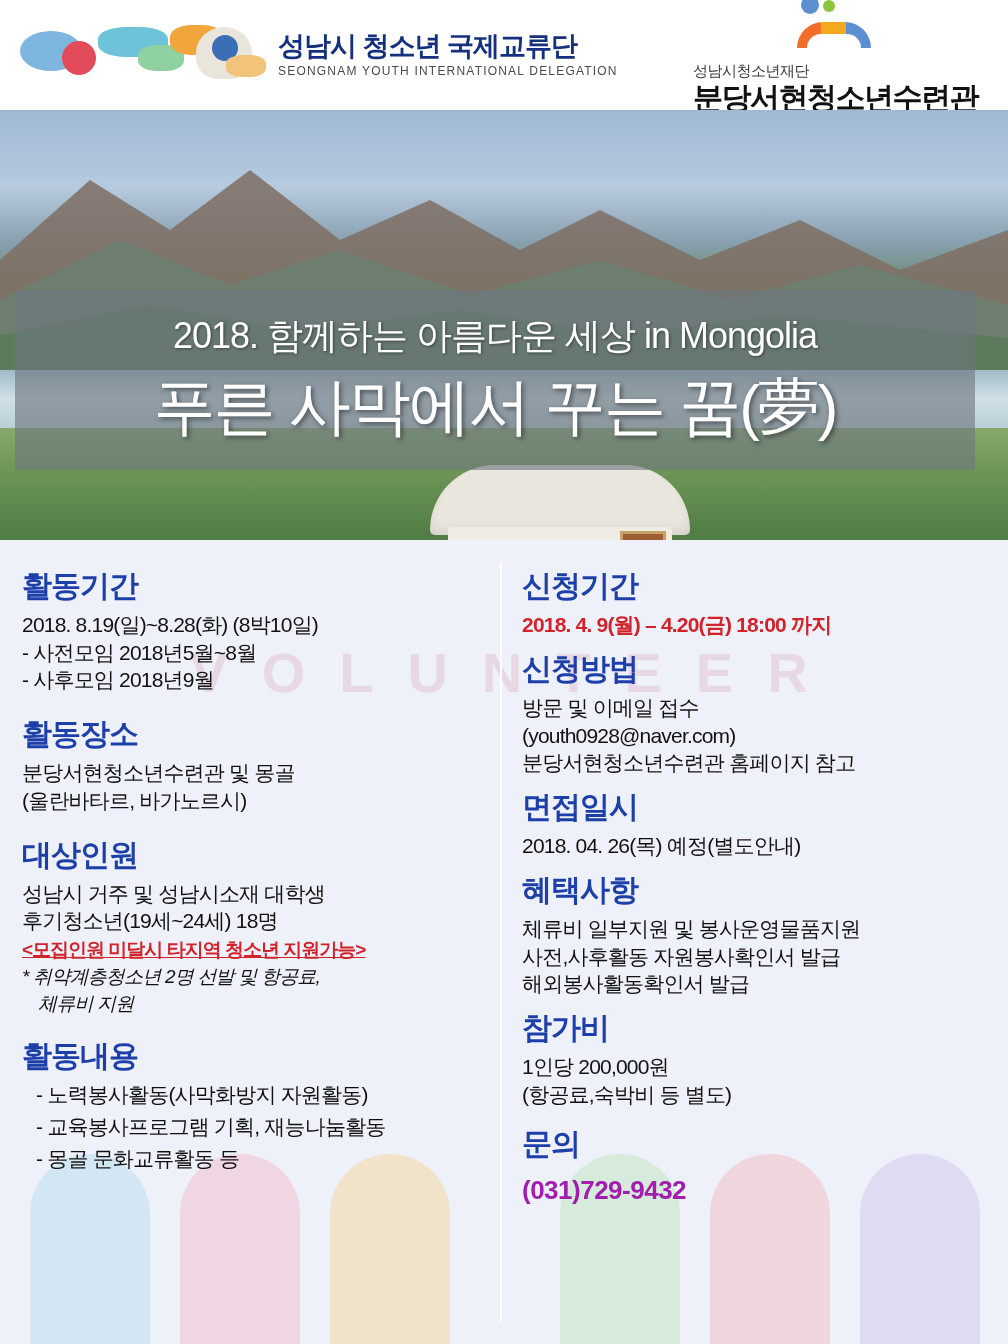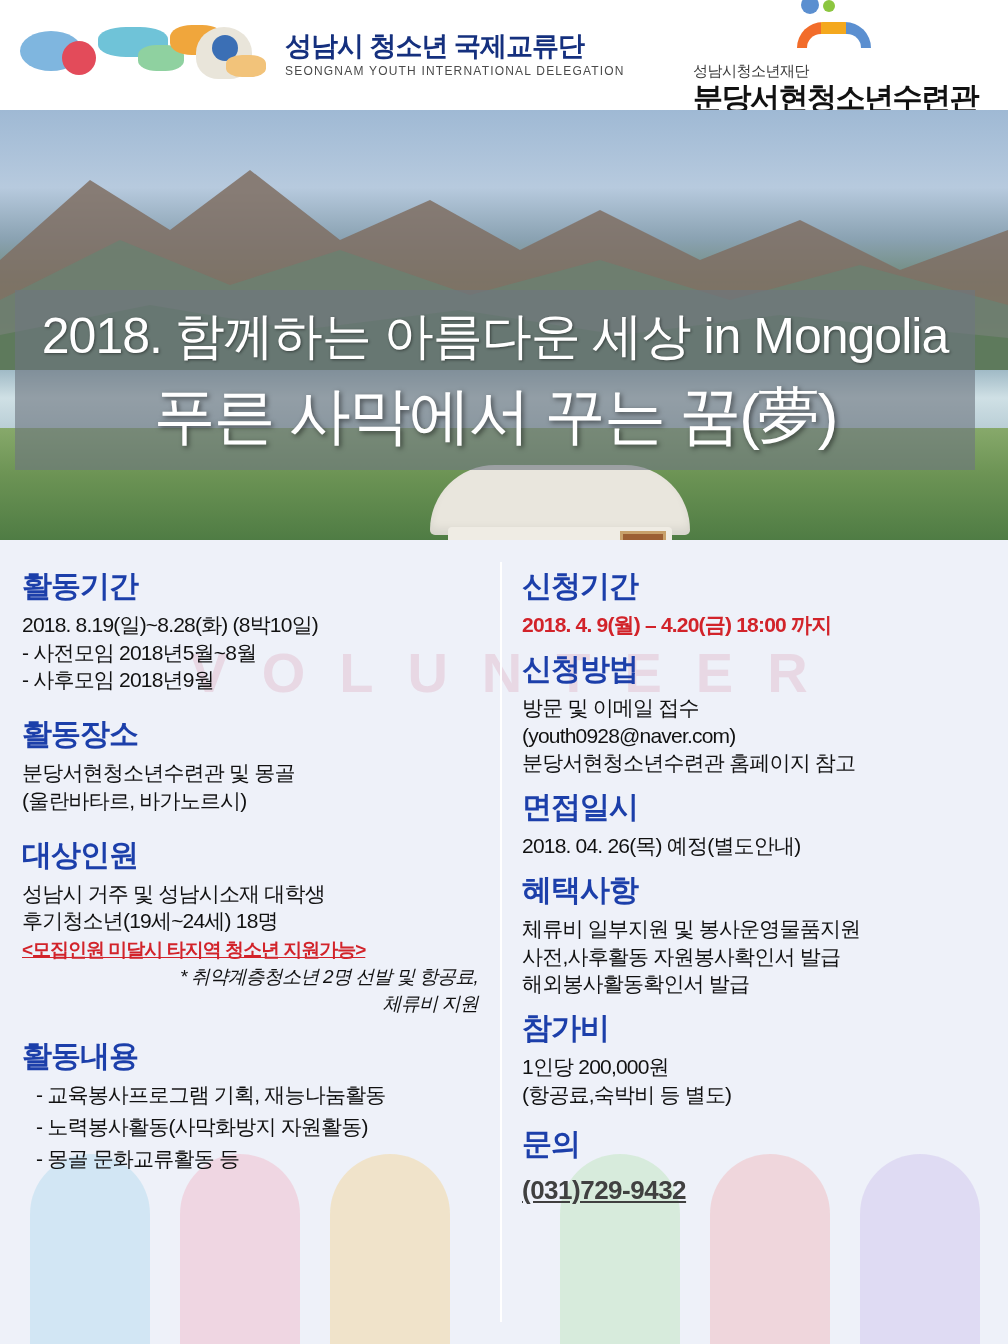--- a/index.html
+++ b/index.html
@@ -15,21 +15,21 @@
   .header{
     position:relative;
     height:110px;
     background:#ffffff;
     display:flex;
     align-items:center;
     padding:0 20px;
     box-sizing:border-box;
   }
   .logo-left{
-    display:flex;align-items:center;gap:15px;
+    display:flex;align-items:center;gap:8px;
   }
   .logo-left .map-art{
     width:250px;height:60px;position:relative;
   }
   .blob{position:absolute;border-radius:50%;}
   .logo-left .txt-main{
     font-size:27px;font-weight:bold;color:#15307e;letter-spacing:-1px;
     line-height:1.05;
   }
   .logo-left .txt-sub{
@@ -76,21 +76,21 @@
   .ger-door{
     position:absolute;left:190px;top:66px;width:46px;height:54px;
     background:#9c5f33;border:3px solid #c8a06a;box-sizing:border-box;
   }
   .banner{
     position:absolute;left:15px;top:180px;width:960px;height:180px;
     background:rgba(110,118,128,.62);
     display:flex;flex-direction:column;justify-content:center;align-items:center;
   }
   .banner .line1{
-    font-size:50px;color:#ffffff;font-weight:500;letter-spacing:-1px;
+    font-size:36px;color:#ffffff;font-weight:500;letter-spacing:-1px;
     text-shadow:1px 1px 3px rgba(0,0,0,.45);
   }
   .banner .line2{
     font-size:62px;color:#ffffff;font-weight:normal;letter-spacing:-2px;
     margin-top:4px;
     text-shadow:2px 2px 5px rgba(0,0,0,.5);
   }
 
   
   .content{
@@ -128,30 +128,30 @@
   }
   .gap{height:20px;}
   .gap-s{height:10px;}
   .red{
     color:#d2232a;font-weight:bold;font-size:21px;letter-spacing:-0.8px;margin:0;
   }
   .redline{
     color:#d2232a;font-weight:bold;font-size:19px;text-decoration:underline;margin:2px 0 0 0;letter-spacing:-1px;
   }
   .ital{
-    font-style:italic;font-size:19px;color:#111;margin:2px 0 0 0;letter-spacing:-0.8px;line-height:1.3;text-align:right;
+    font-style:italic;font-size:19px;color:#111;margin:2px 0 0 0;letter-spacing:-0.8px;line-height:1.3;
   }
   .bullets p{
     margin:0 0 4px 0;font-size:21px;color:#111;letter-spacing:-0.8px;padding-left:14px;
   }
   .contact{
     margin-top:16px;display:flex;align-items:baseline;gap:10px;flex-direction:column;
   }
   .contact .lbl{font-size:30px;font-weight:bold;color:#1c3faa;letter-spacing:-1px;}
-  .contact .num{font-size:26px;font-weight:bold;color:#404040;letter-spacing:-0.5px;text-decoration:underline;}
+  .contact .num{font-size:26px;font-weight:bold;color:#a21caf;letter-spacing:-0.5px;}
   .site{
     font-size:25px;font-weight:bold;color:#111;margin:4px 0 0 54px;letter-spacing:-0.5px;
   }
 </style>
 </head>
 <body>
 
 <div class="header">
 
   <div class="logo-left">
@@ -239,22 +239,22 @@
     <p class="lin">성남시 거주 및 성남시소재 대학생</p>
     <p class="lin">후기청소년(19세~24세) 18명</p>
     <p class="redline">&lt;모집인원 미달시 타지역 청소년 지원가능&gt;</p>
     <p class="ital">* 취약계층청소년 2명 선발 및 항공료,</p>
     <p class="ital" style="padding-left:16px;">체류비 지원</p>
 
     <div class="gap"></div>
 
     <h2 class="sec">활동내용</h2>
     <div class="bullets">
+      <p>-  노력봉사활동(사막화방지 자원활동)</p>
       <p>-  교육봉사프로그램 기획, 재능나눔활동</p>
-      <p>-  노력봉사활동(사막화방지 자원활동)</p>
       <p>-  몽골 문화교류활동 등</p>
     </div>
   </div>
 
   <div class="col col-right">
 
     <h2 class="sec">신청기간</h2>
     <p class="red">2018. 4. 9(월) – 4.20(금) 18:00 까지</p>
 
     <div class="gap-s"></div>

